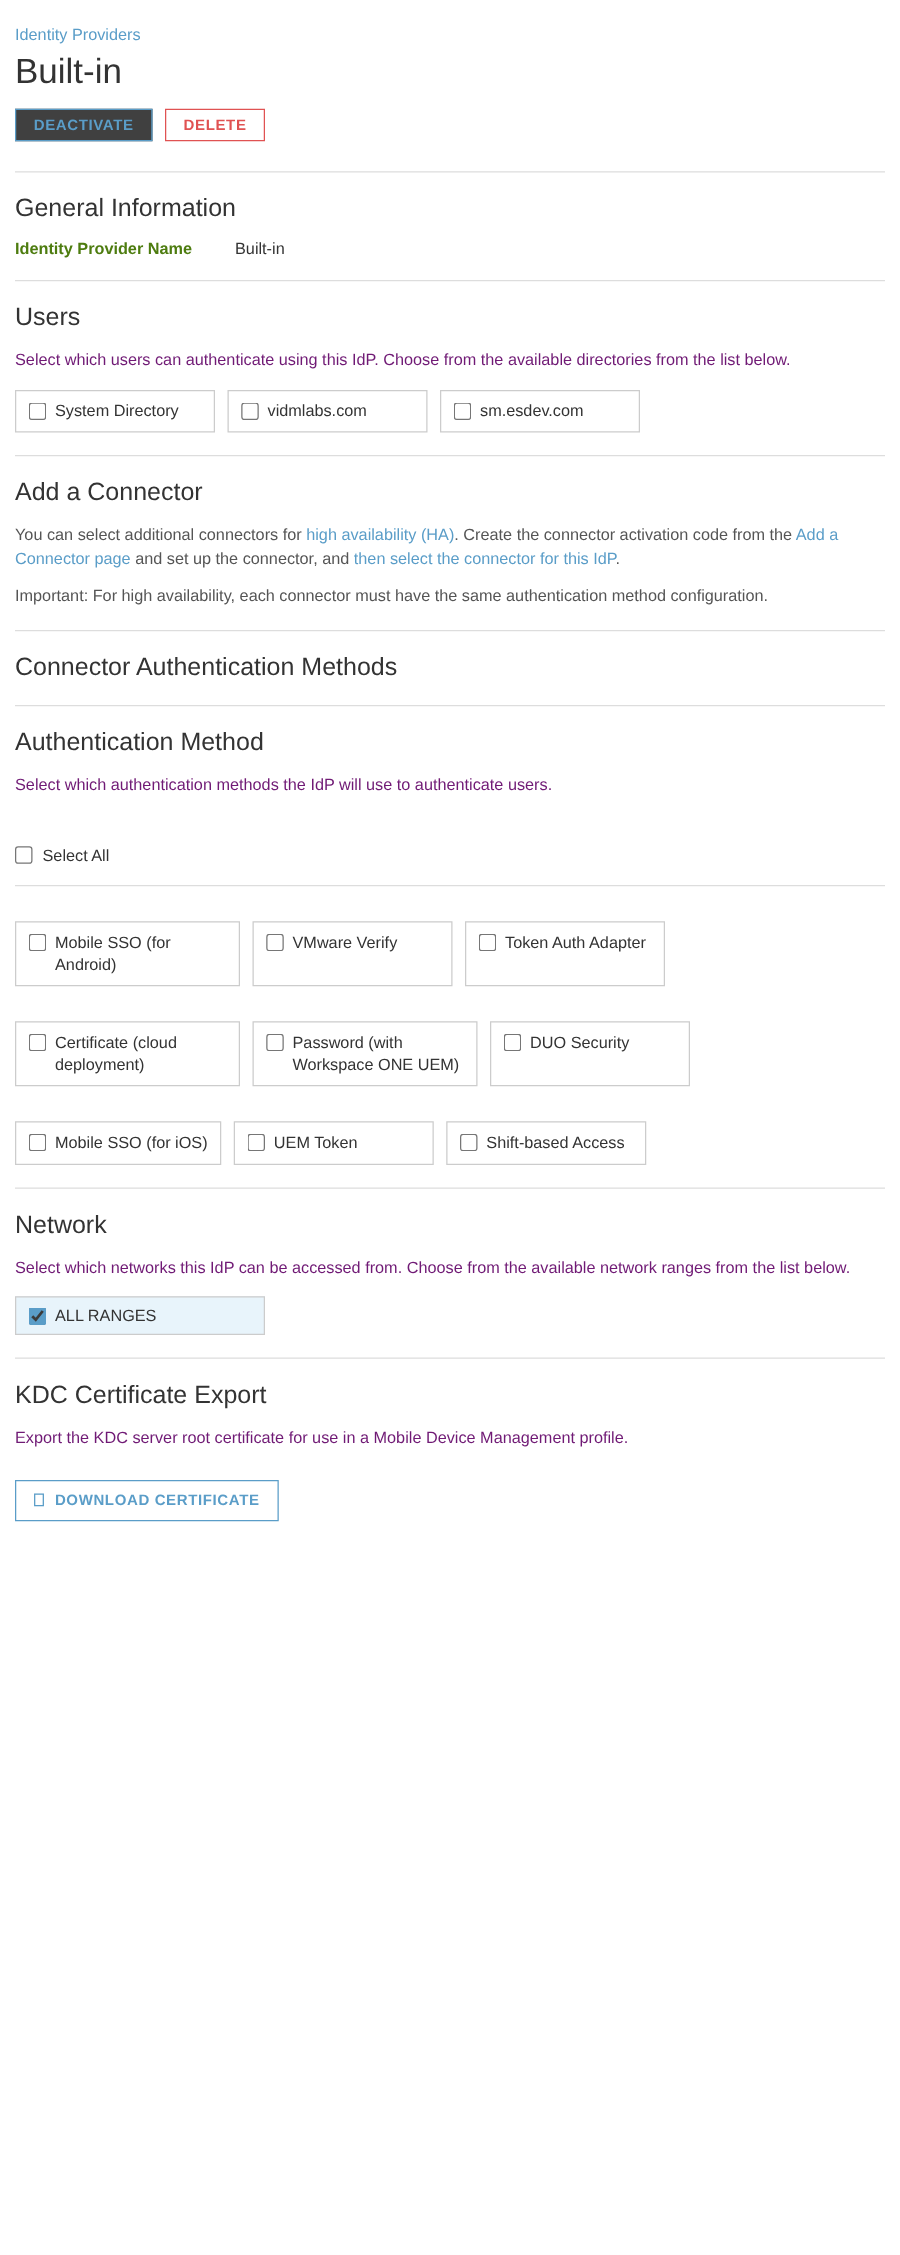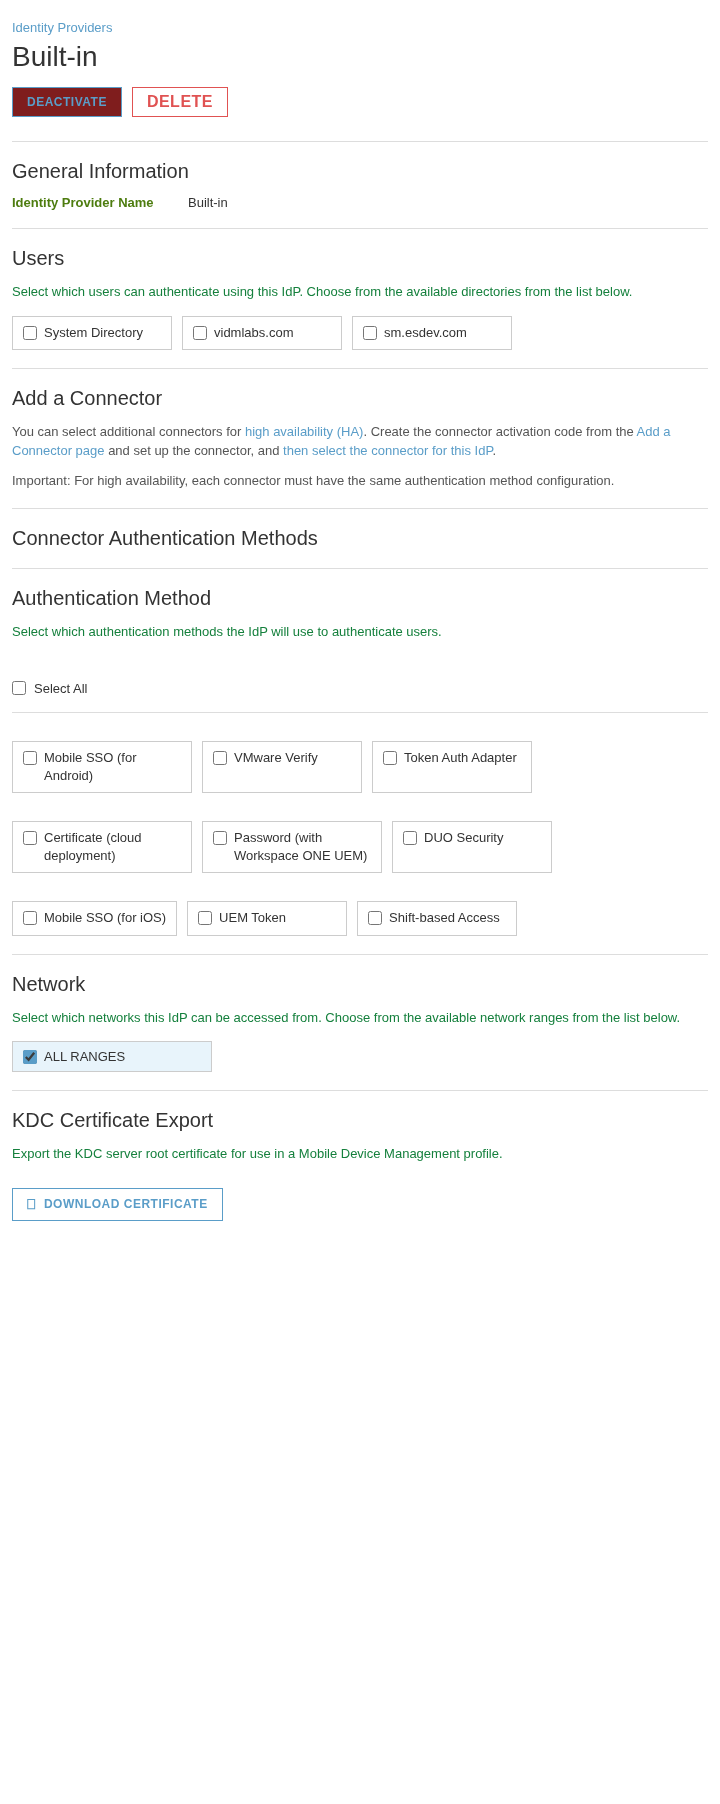--- a/index.html
+++ b/index.html
@@ -18,34 +18,34 @@
       margin-bottom: 14px;
     }
     .action-buttons {
       display: flex;
       gap: 10px;
       margin-bottom: 24px;
     }
     .btn-deactivate {
       border: 1.5px solid #5a9dc8;
       color: #5a9dc8;
-      background: #7f1d1d;
+      background: #404040;
       padding: 5px 14px;
       font-size: 12px;
       font-weight: bold;
       letter-spacing: 0.5px;
       cursor: pointer;
       text-transform: uppercase;
     }
     .btn-delete {
       border: 1.5px solid #e05252;
       color: #e05252;
       background: #fff;
       padding: 5px 14px;
-      font-size: 16px;
+      font-size: 12px;
       font-weight: bold;
       letter-spacing: 0.5px;
       cursor: pointer;
       text-transform: uppercase;
     }
     .divider {
       border: none;
       border-top: 1px solid #ddd;
       margin: 18px 0;
     }
@@ -66,21 +66,21 @@
       min-width: 160px;
       color: #4d7c0f;
     }
     .field-value {
       font-size: 13px;
       color: #333;
       margin-left: 16px;
     }
     .description {
       font-size: 13px;
-      color: #15803d;
+      color: #701a75;
       margin-bottom: 14px;
       line-height: 1.5;
     }
     .checkbox-grid {
       display: flex;
       flex-wrap: wrap;
       gap: 10px;
       margin-bottom: 14px;
     }
     .checkbox-item {

